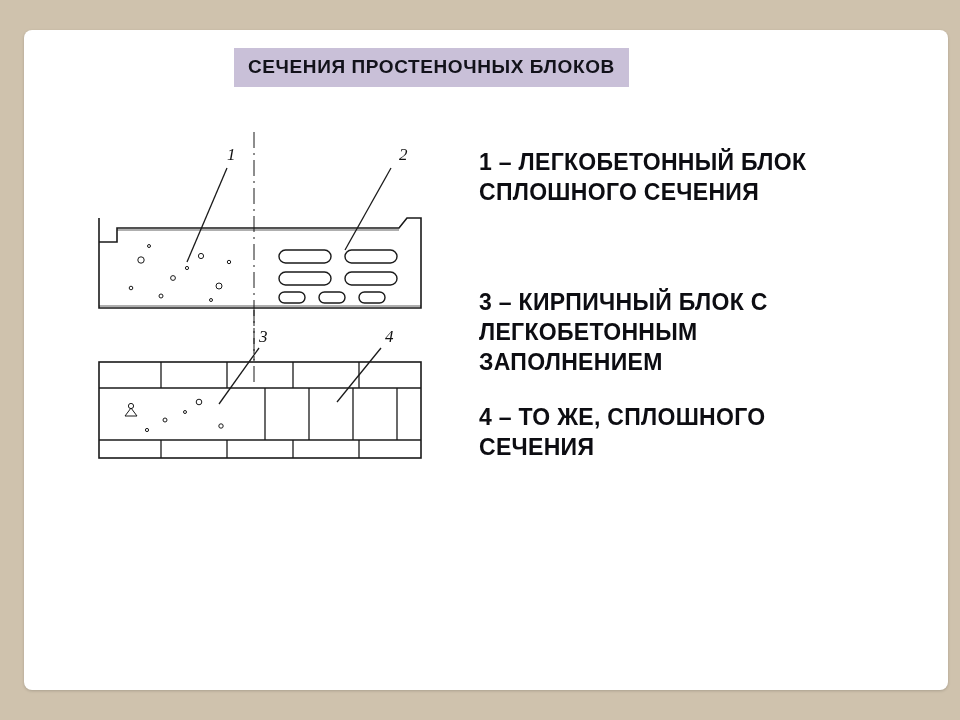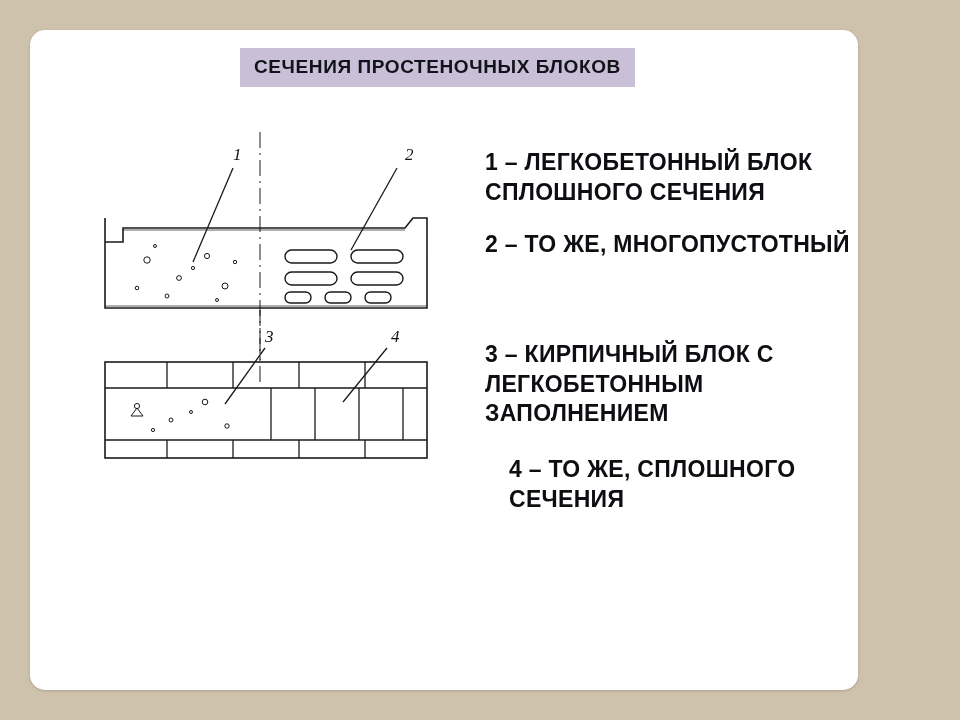--- a/index.html
+++ b/index.html
@@ -8,26 +8,26 @@
   }
   body {
     width: 960px;
     height: 720px;
     background: #cfc2ad;
     font-family: "Liberation Sans", sans-serif;
     overflow: hidden;
   }
   .slide {
     position: absolute;
-    left: 30px;
+    left: 24px;
     top: 30px;
-    width: 828px;
+    width: 924px;
     height: 660px;
     background: #ffffff;
-    border-radius: 15px;
+    border-radius: 8px;
     box-shadow: 0 1px 3px rgba(0,0,0,0.18);
     overflow: hidden;
   }
   .title-box {
     position: absolute;
     left: 210px;
     top: 18px;
     padding: 8px 14px 9px 14px;
     background: #c9c0d8;
   }
@@ -48,21 +48,21 @@
   .legend-item {
     font-size: 23px;
     font-weight: bold;
     line-height: 1.3;
     color: #0d0d12;
     letter-spacing: 0.3px;
   }
   .legend-item.g1 { margin-top: 0; }
   .legend-item.g2 { margin-top: 22px; }
   .legend-item.g3 { margin-top: 80px; }
-  .legend-item.g4 { margin-top: 26px; margin-left: 24px; }
+  .legend-item.g4 { margin-top: 26px; }
 
   
   .drawing {
     position: absolute;
     left: 45px;
     top: 80px;
     width: 400px;
     height: 400px;
   }
   .drawing svg { display: block; }
@@ -173,18 +173,17 @@
 
       <text class="fig-label" x="158" y="50">1</text>
       <text class="fig-label" x="330" y="50">2</text>
       <text class="fig-label" x="190" y="232">3</text>
       <text class="fig-label" x="316" y="232">4</text>
     </svg>
   </div>
 
   <div class="legend">
     <div class="legend-item g1">1 – ЛЕГКОБЕТОННЫЙ БЛОК СПЛОШНОГО СЕЧЕНИЯ</div>
-    <div class="legend-item g2">2 – ТО ЖЕ, МНОГОПУСТОТНЫЙ</div>
     <div class="legend-item g3">3 – КИРПИЧНЫЙ БЛОК С ЛЕГКОБЕТОННЫМ ЗАПОЛНЕНИЕМ</div>
     <div class="legend-item g4">4 – ТО ЖЕ, СПЛОШНОГО СЕЧЕНИЯ</div>
   </div>
 
 </div>
 
 </body></html>

